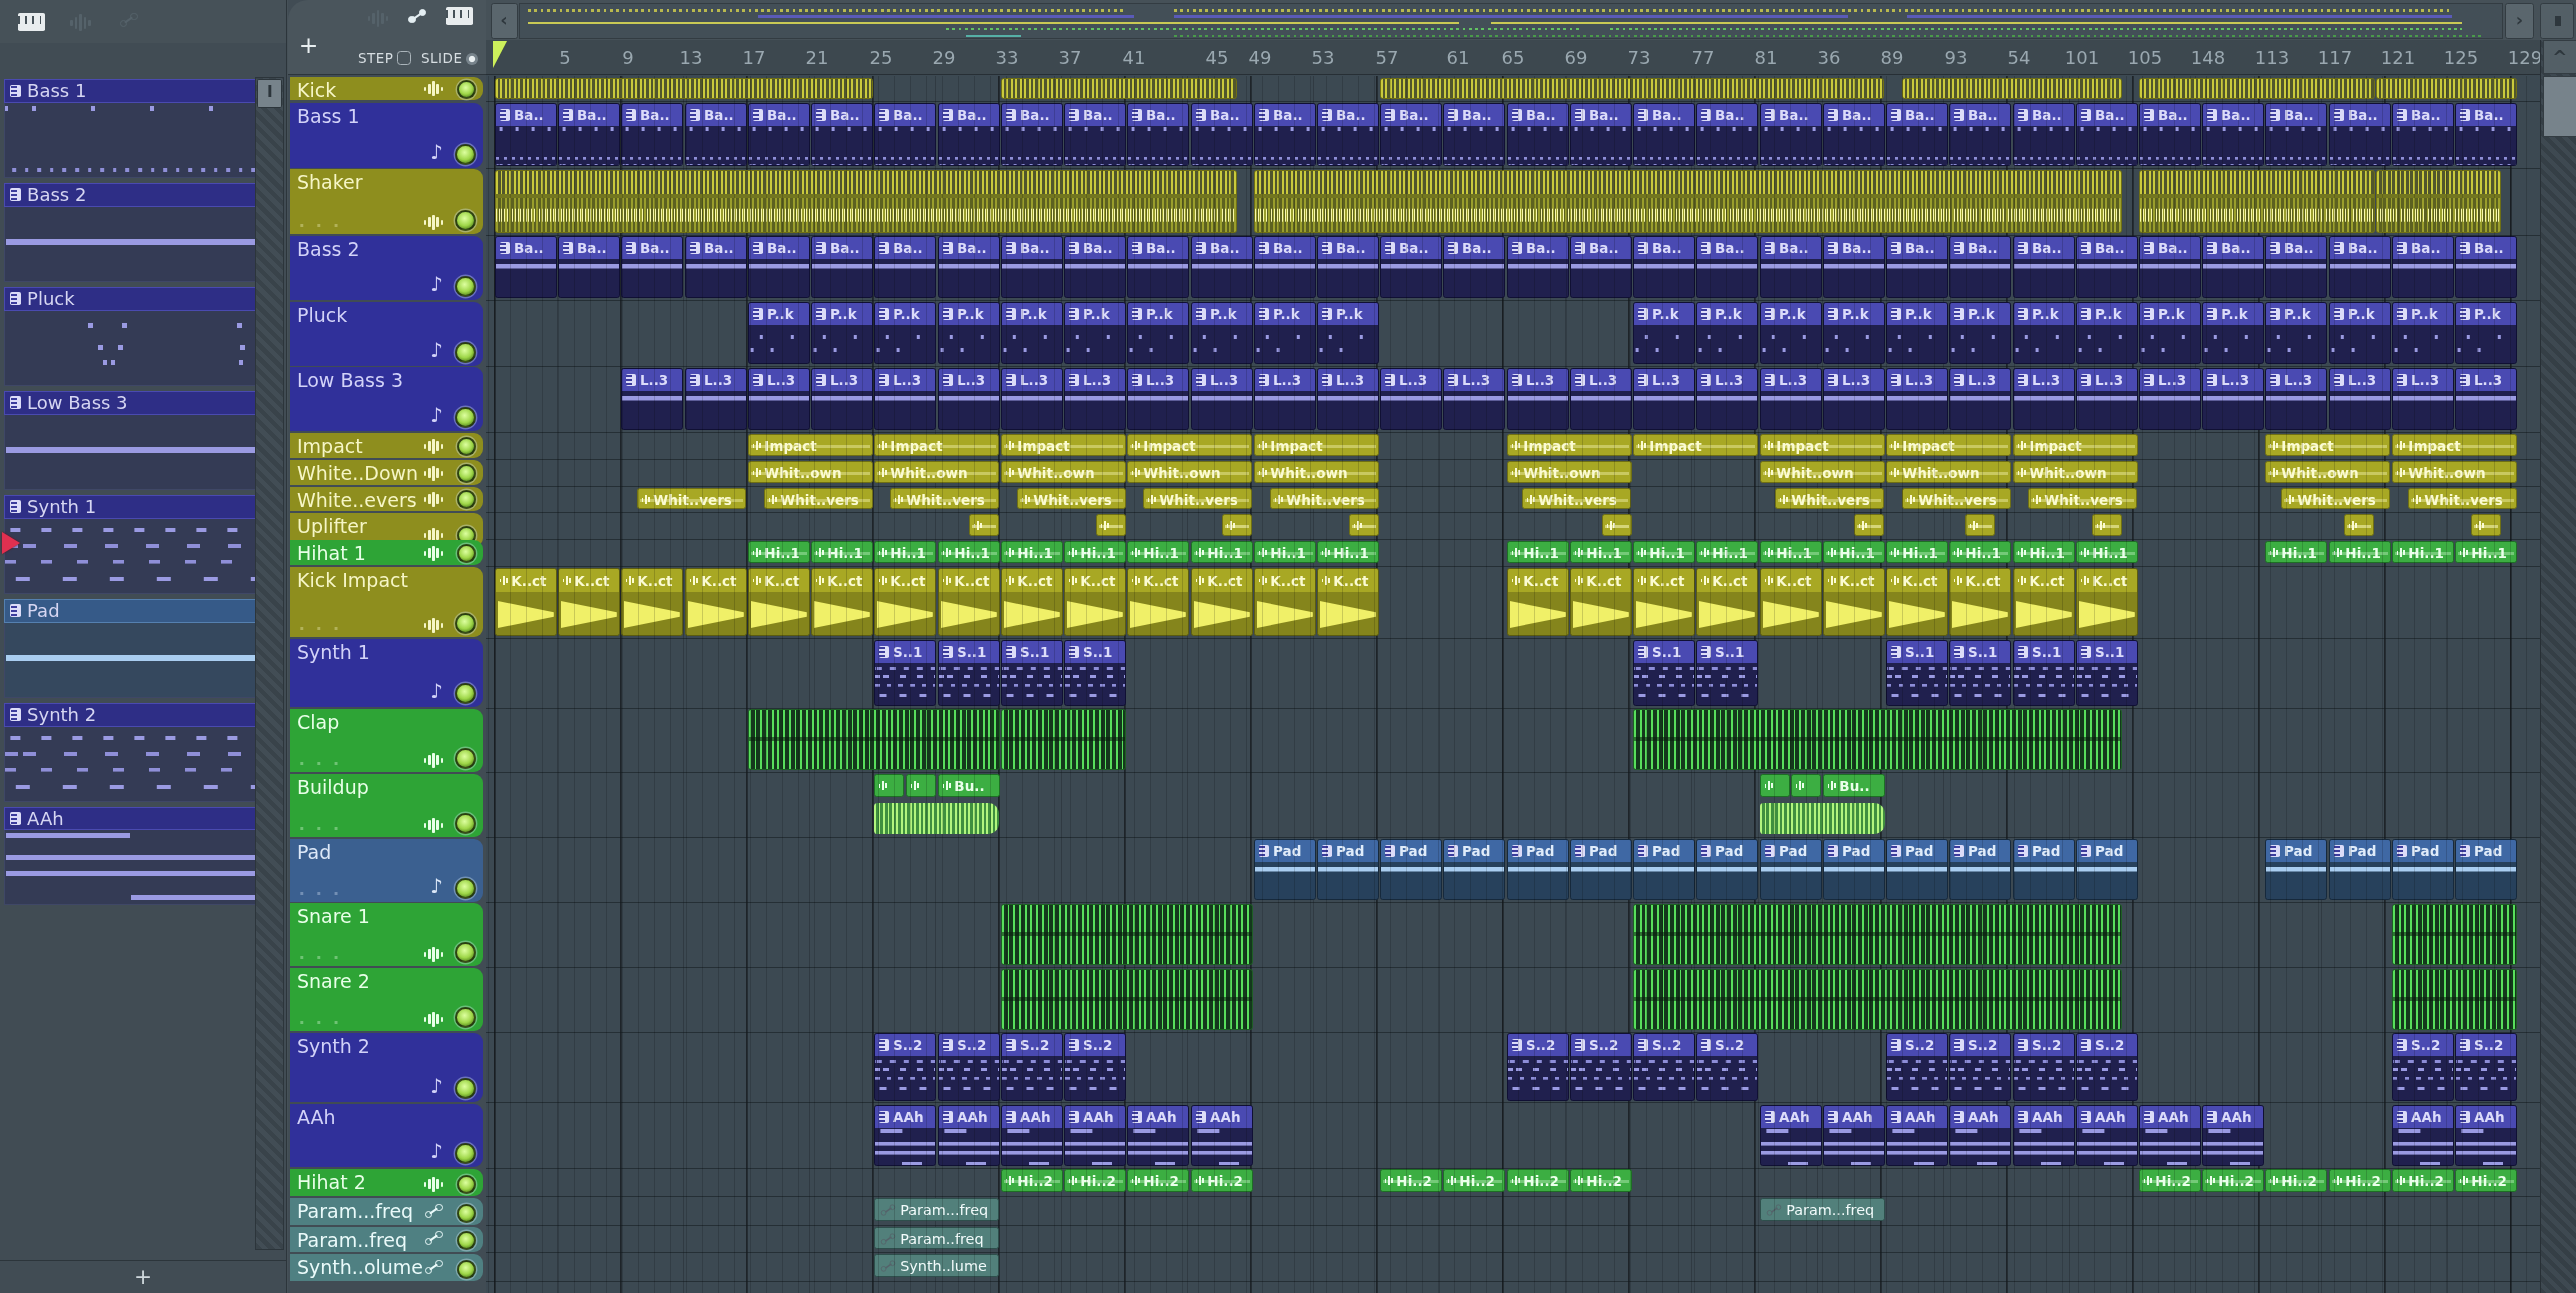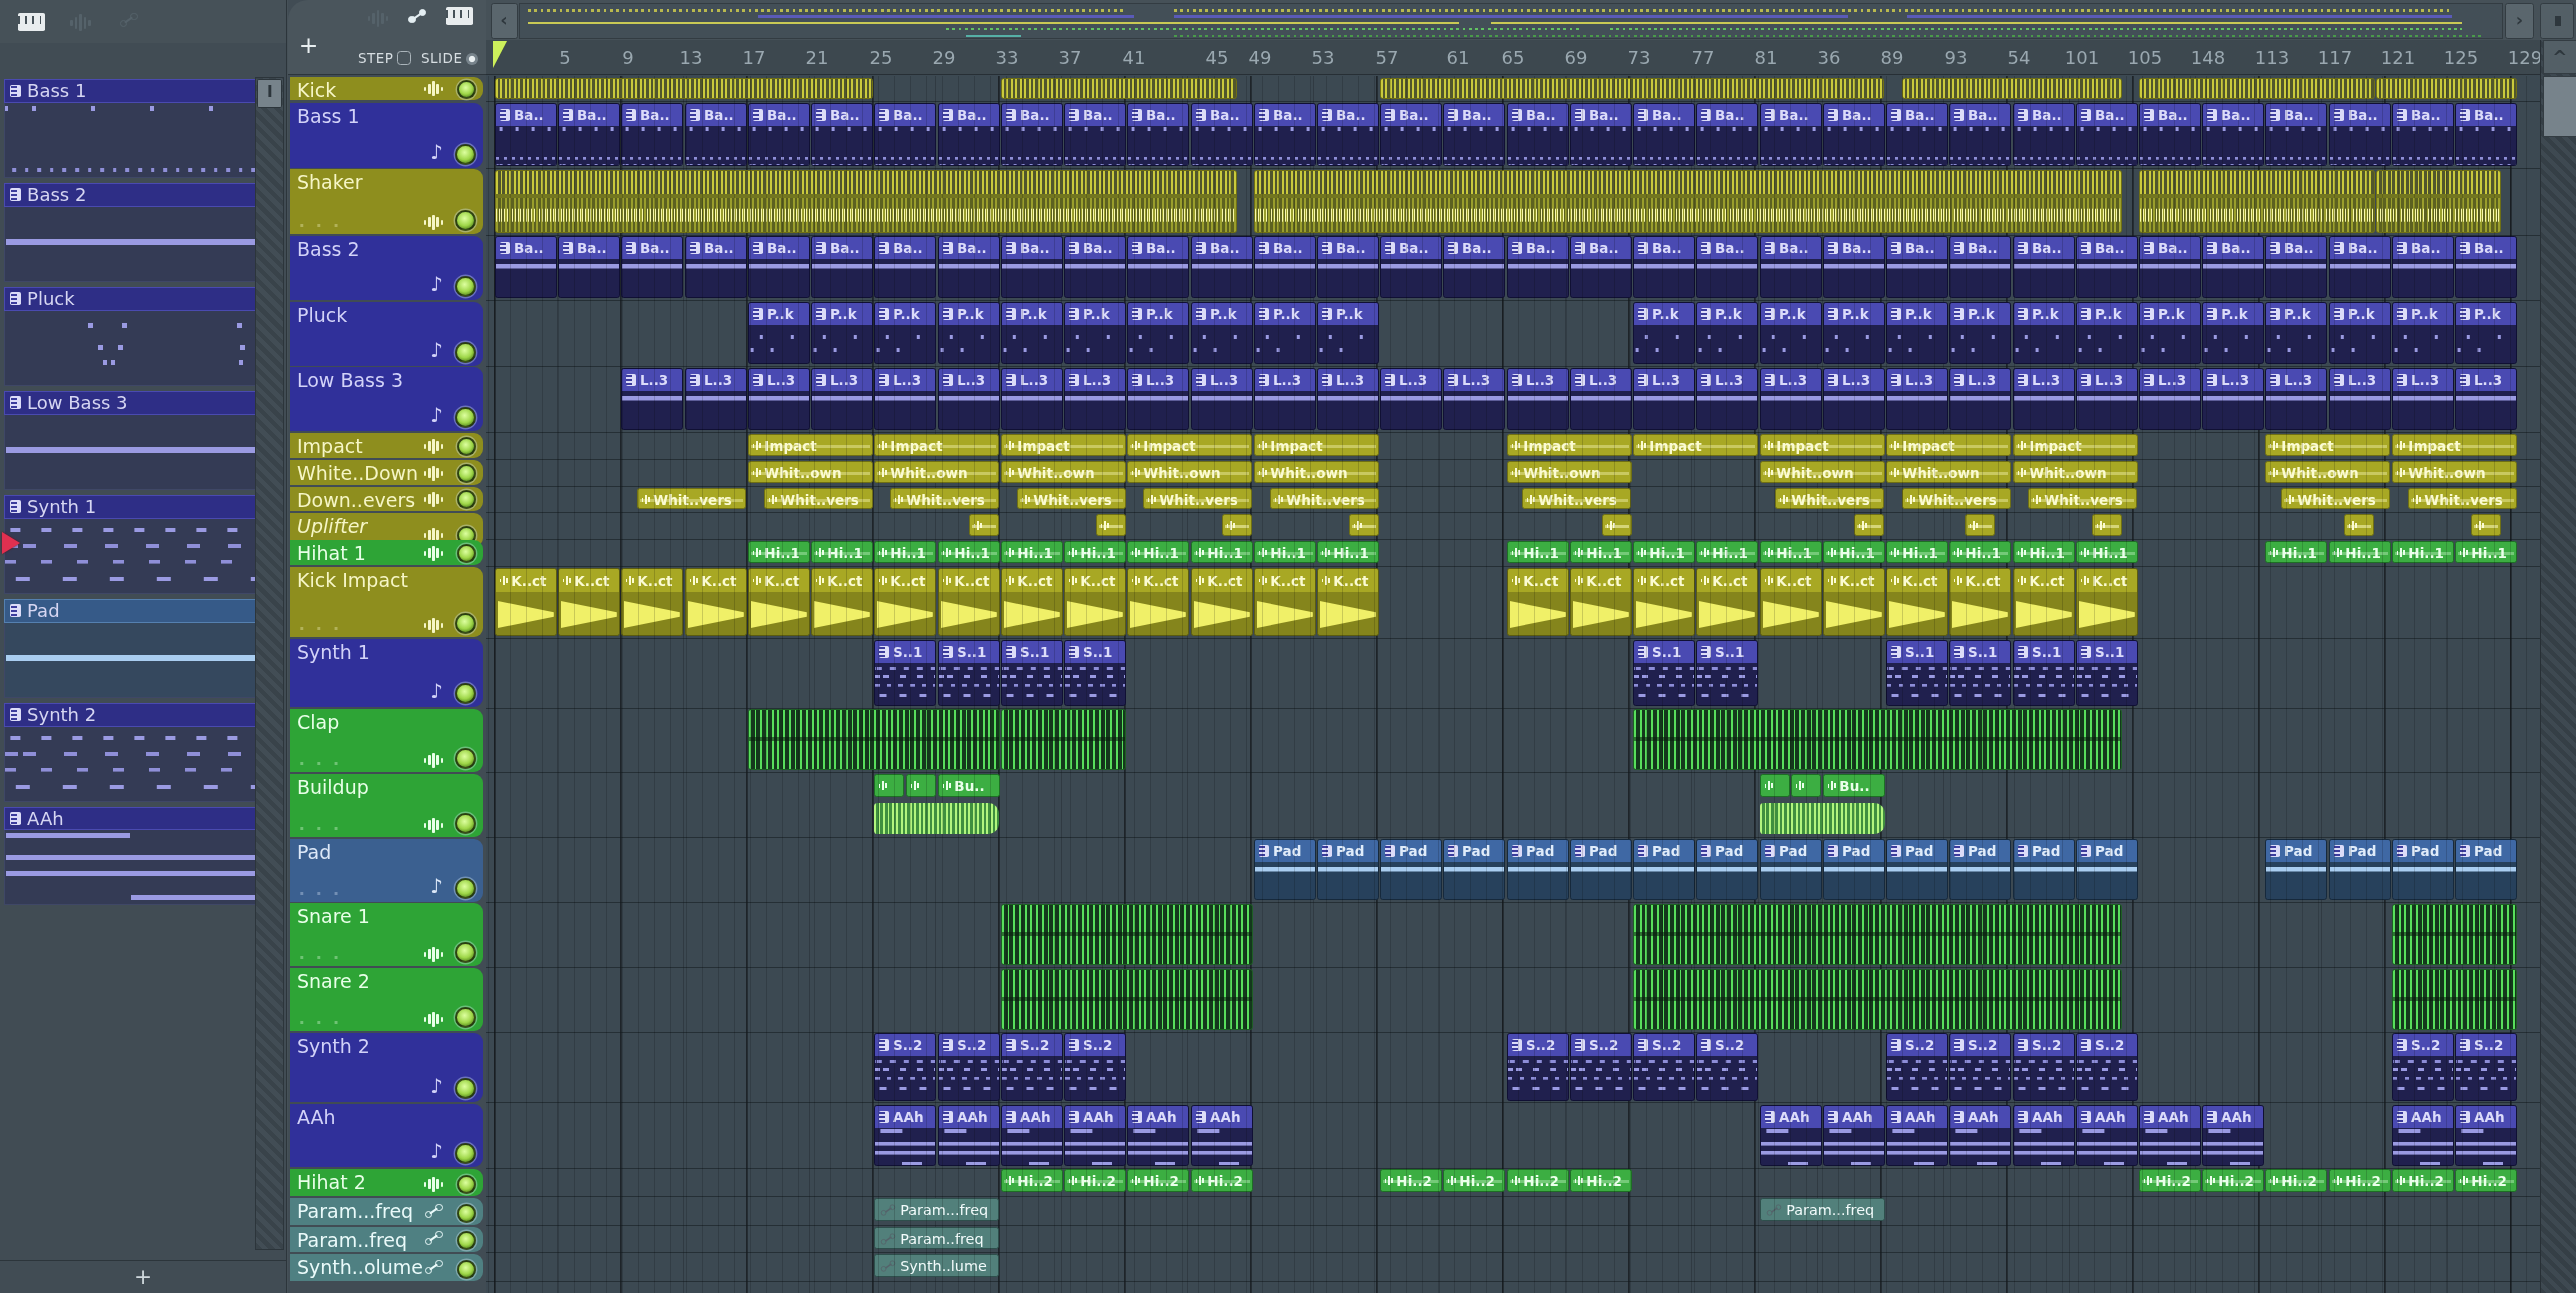--- a/index.html
+++ b/index.html
@@ -330,31 +330,31 @@
           <span class="hicon"><span class="wavh">
               <b></b>
               <b></b>
               <b></b>
               <b></b>
               <b></b>
             </span></span>
           <span class="led"></span>
         </div>
         <div class="thead th-olive sm" style="top: 487px; height: 24px;">
-          <span class="tname">Down..evers</span>
+          <span class="tname">White..evers</span>
           <span class="hicon"><span class="wavh">
               <b></b>
               <b></b>
               <b></b>
               <b></b>
               <b></b>
             </span></span>
           <span class="led"></span>
         </div>
-        <div class="thead th-olive sm" style="top: 513px; height: 34px; font-style: italic;">
+        <div class="thead th-olive sm" style="top: 513px; height: 34px;">
           <span class="tname">Uplifter</span>
           <span class="hicon"><span class="wavh">
               <b></b>
               <b></b>
               <b></b>
               <b></b>
               <b></b>
             </span></span>
           <span class="led"></span>
         </div>

